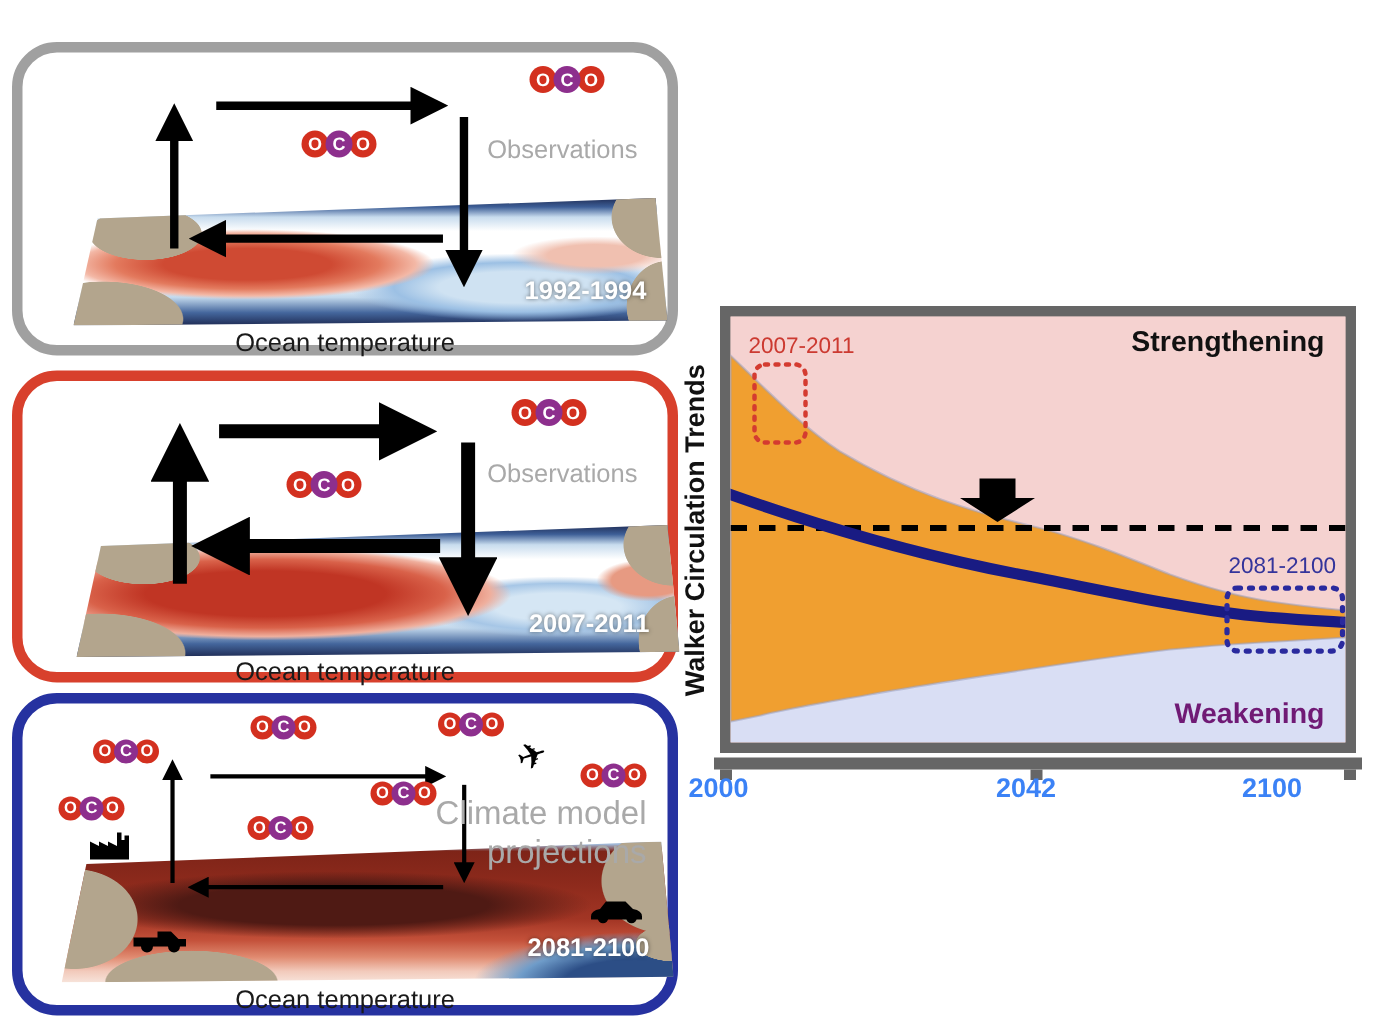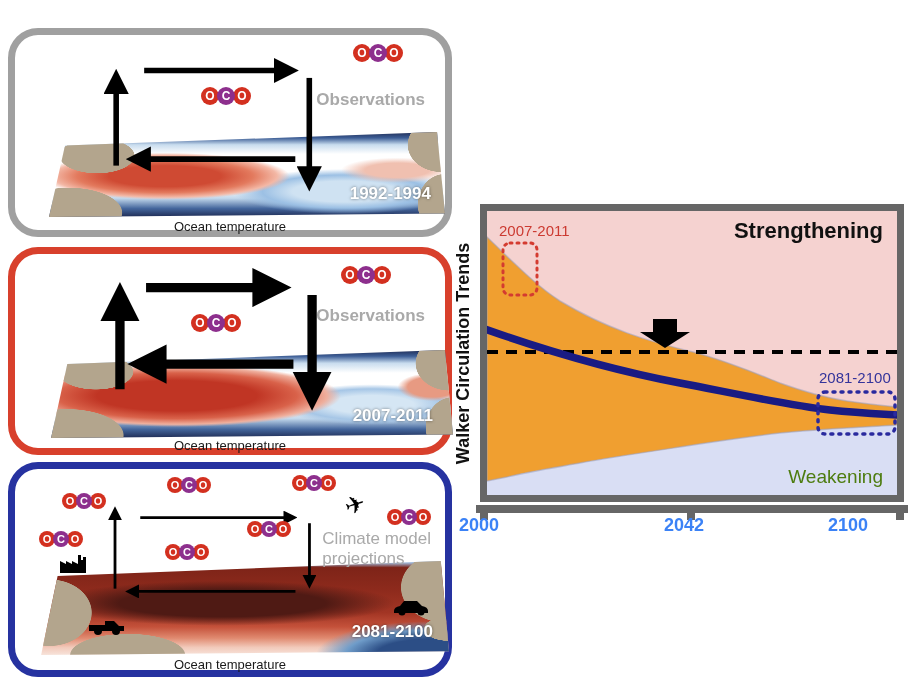--- a/index.html
+++ b/index.html
@@ -8,22 +8,22 @@
 
   
   .panel{position:absolute;left:8px;width:444px;background:#fff;border-radius:30px;
          box-sizing:border-box;}
   .panel.grey{top:28px;height:209px;border:7px solid #a0a0a0;}
   .panel.red {top:247px;height:208px;border:7px solid #d8402c;}
   .panel.blue{top:462px;height:215px;border:7px solid #2632a0;}
 
   .arrows{position:absolute;left:0;top:0;width:100%;height:100%;z-index:3;pointer-events:none;}
 
-  .obs-label{position:absolute;color:#a9a9a9;font-size:17px;z-index:4;font-weight:bold;}
-  .proj-label{position:absolute;color:#a9a9a9;font-size:17px;text-align:left;line-height:1.2;z-index:4;}
+  .obs-label{position:absolute;color:#a9a9a9;font-size:17px;z-index:4;}
+  .proj-label{position:absolute;color:#a9a9a9;font-size:22px;text-align:right;line-height:1.2;z-index:4;}
 
   .molecule{position:absolute;display:inline-flex;align-items:center;z-index:5;}
   .atom{width:18px;height:18px;border-radius:50%;display:flex;align-items:center;justify-content:center;
         color:#fff;font-weight:bold;font-size:12px;line-height:1;}
   .molecule.sm .atom{width:16px;height:16px;font-size:11px;}
   .atom.oxygen{background:#d3301f;}
   .atom.carbon{background:#8d2f8d;margin:0 -2px;z-index:1;}
 
   .map{position:absolute;z-index:1;clip-path:polygon(5% 16%,98% 0%,100% 96%,1% 100%);}
   .map1{left:30px;top:97px;width:400px;height:85px;
@@ -51,32 +51,32 @@
       radial-gradient(ellipse 70px 55px at 3% 55%, #b3a58d 0 60%, rgba(179,165,141,0) 61%),
       radial-gradient(ellipse 95px 35px at 22% 100%, #b3a58d 0 60%, rgba(179,165,141,0) 61%),
       radial-gradient(ellipse 75px 60px at 99% 28%, #b3a58d 0 58%, rgba(179,165,141,0) 59%),
       radial-gradient(ellipse 45px 22px at 100% 72%, #b3a58d 0 55%, rgba(179,165,141,0) 56%),
       radial-gradient(ellipse 230px 30px at 45% 45%, #4f1a14 0 45%, rgba(79,26,20,0) 75%),
       radial-gradient(ellipse 150px 45px at 95% 100%, #2c4e86 0 35%, #6f9cc9 55%, rgba(111,156,201,0) 75%),
       linear-gradient(180deg, #9fb8d8 0%, #9fb8d8 2%, #7e2418 7%, #8d2a1c 30%, #a23524 55%, #c4513a 70%, #e08a70 82%, #f2cabb 92%, #f7e3da 100%);}
 
   .map-period{position:absolute;right:10px;bottom:2px;color:#fff;font-size:17px;font-weight:600;
               text-shadow:0 0 3px rgba(0,0,0,.5);z-index:2;}
-  .map-caption{position:absolute;width:100%;text-align:center;color:#1a1a1a;font-size:13px;z-index:2;}
+  .map-caption{position:absolute;width:100%;text-align:center;color:#1a1a1a;font-size:17px;z-index:2;}
 
   .veh{position:absolute;z-index:6;}
   .plane{font-size:24px;color:#000;transform:rotate(-18deg);line-height:1;}
 
   
   .plot{position:absolute;left:480px;top:204px;width:424px;height:298px;
         border:7px solid #666;box-sizing:border-box;background:#f5d2d0;}
   .plot-svg{position:absolute;left:0;top:0;width:410px;height:284px;}
   .plot-text{position:absolute;z-index:5;}
-  .t-strong{top:7px;right:14px;font-size:22px;font-weight:bold;color:#111;}
-  .t-weak{bottom:7px;right:14px;font-size:19px;font-weight:normal;color:#4d7c0f;}
+  .t-strong{top:7px;right:14px;font-size:19px;font-weight:bold;color:#111;}
+  .t-weak{bottom:7px;right:14px;font-size:19px;font-weight:bold;color:#701a75;}
   .t-detect{top:68px;left:88px;width:180px;text-align:center;font-size:15px;font-weight:bold;color:#111;line-height:1.25;}
   .t-box1{top:11px;left:12px;font-size:15px;color:#cc3a31;}
   .t-box2{top:158px;left:332px;font-size:15px;color:#34349b;}
 
   .xaxis-bar{position:absolute;left:476px;top:505px;width:432px;height:8px;background:#666;}
   .xtick{position:absolute;top:513px;width:8px;height:7px;background:#666;}
   .xlab{position:absolute;top:515px;width:56px;text-align:left;font-size:18px;font-weight:bold;color:#3b82f6;}
 
   .ylab-wrap{position:absolute;left:446px;top:204px;width:36px;height:298px;
              display:flex;align-items:center;justify-content:center;}

